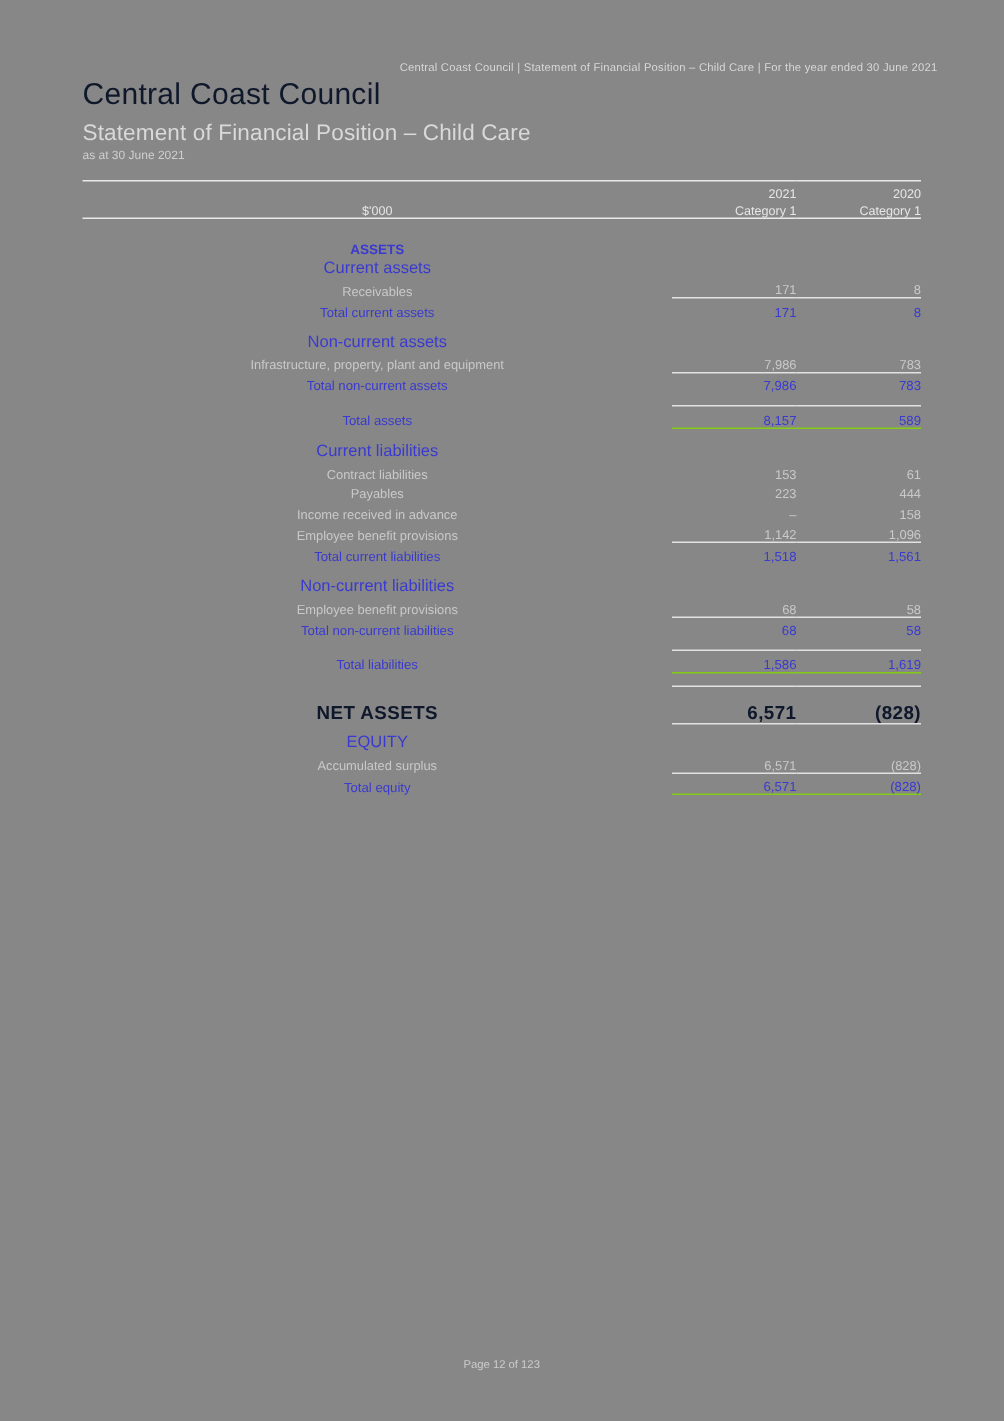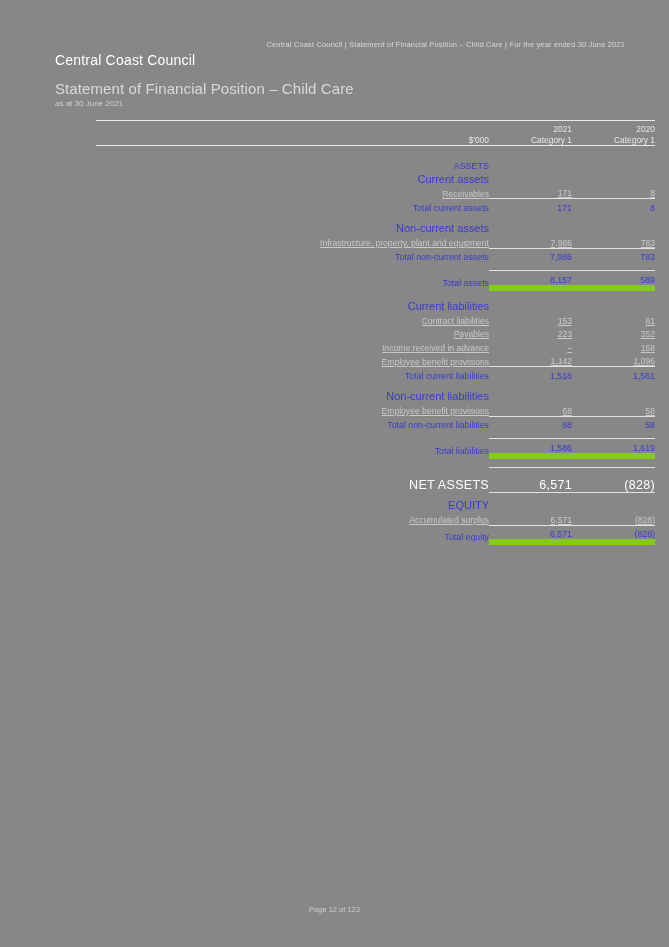--- a/index.html
+++ b/index.html
@@ -31,22 +31,22 @@
     font-size: 7.5px;
     color: #d8d8d8;
     letter-spacing: 0.15px;
     white-space: nowrap;
     margin-top: 12px;
   }
   .org-name {
     position: absolute;
     left: 55px;
     top: 52px;
-    font-size: 14px;
-    color: #ffffff;
+    font-size: 20px;
+    color: #0f172a;
     letter-spacing: 0.2px;
   }
   .doc-title {
     position: absolute;
     left: 55px;
     top: 80px;
     font-size: 15px;
     color: #d9d9d9;
     letter-spacing: 0.1px;
     text-align: center;
@@ -60,35 +60,34 @@
   }
 
   table.fin {
     position: absolute;
     left: 55px;
     top: 120px;
     width: 559px;
     border-collapse: collapse;
     table-layout: fixed;
     font-size: 8.6px;
-    margin-left: 41px;
   }
   table.fin col.c-label { width: 393px; }
   table.fin col.c-val   { width: 83px; }
 
   table.fin td, table.fin th {
     padding: 0;
     vertical-align: bottom;
     font-weight: normal;
   }
 
   td.label, th.label {
     padding-left: 0;
     padding-right: 6px;
-    text-align: right;
+    text-align: center;
     white-space: nowrap;
   }
   td.val, th.val {
     text-align: right;
     padding-right: 6px;
     padding-left: 10px;
     white-space: nowrap;
   }
   tr.hdr-row th { height: 11px; font-size: 8.4px; color: #e6e6e6; }
   .hdr-rule-top td {
@@ -96,59 +95,61 @@
     height: 2px;
     font-size: 0;
   }
   .hdr-rule-bot td {
     border-top: 1.4px solid #e9e9e9;
     height: 3px;
     font-size: 0;
   }
 
   
-  tr.row td { height: 13.5px; text-decoration: underline; }
+  tr.row td { height: 13.5px; }
   tr.row td.label { color: #c9c9c9; }
   tr.row td.val   { color: #c9c9c9; }
 
   tr.section-head td {
     height: 14px;
     color: #3a3ad0;
     font-size: 9px;
     padding-top: 6px;
+    font-weight: bold;
   }
   tr.section-head.tight td { padding-top: 0px; }
   tr.sub-head td {
     height: 13.5px;
     color: #3a3ad0;
     font-size: 11px;
   }
   tr.total td {
     height: 13.5px;
     color: #3a3ad0;
     font-size: 8.8px;
   }
   tr.total td.val {
     border-top: 1px solid #e2e2e2;
   }
   tr.grand td {
     height: 17px;
-    color: #ffffff;
+    color: #0f172a;
     font-size: 12.5px;
     padding-top: 7px;
     letter-spacing: 0.3px;
+    font-weight: bold;
   }
   tr.grand td.val {
     border-top: 1px solid #e2e2e2;
     border-bottom: 1px solid #e2e2e2;
     font-size: 12.5px;
   }
   tr.total.double td.val {
     border-top: 1px solid #e2e2e2;
-    border-bottom: 6px solid #84cc16;
+    border-bottom: 1px solid #84cc16;
   }
   tr.spacer td { height: 8px; font-size: 0; }
   tr.spacer-sm td { height: 5px; font-size: 0; }
 
   .footer {
     position: absolute;
     left: 55px;
     top: 905px;
     width: 559px;
     text-align: center;
@@ -260,21 +261,21 @@
         <td class="val"></td>
       </tr>
       <tr class="row">
         <td class="label">Contract liabilities</td>
         <td class="val">153</td>
         <td class="val">61</td>
       </tr>
       <tr class="row">
         <td class="label">Payables</td>
         <td class="val">223</td>
-        <td class="val">352</td>
+        <td class="val">444</td>
       </tr>
       <tr class="row">
         <td class="label">Income received in advance</td>
         <td class="val">–</td>
         <td class="val">158</td>
       </tr>
       <tr class="row">
         <td class="label">Employee benefit provisions</td>
         <td class="val">1,142</td>
         <td class="val">1,096</td>

